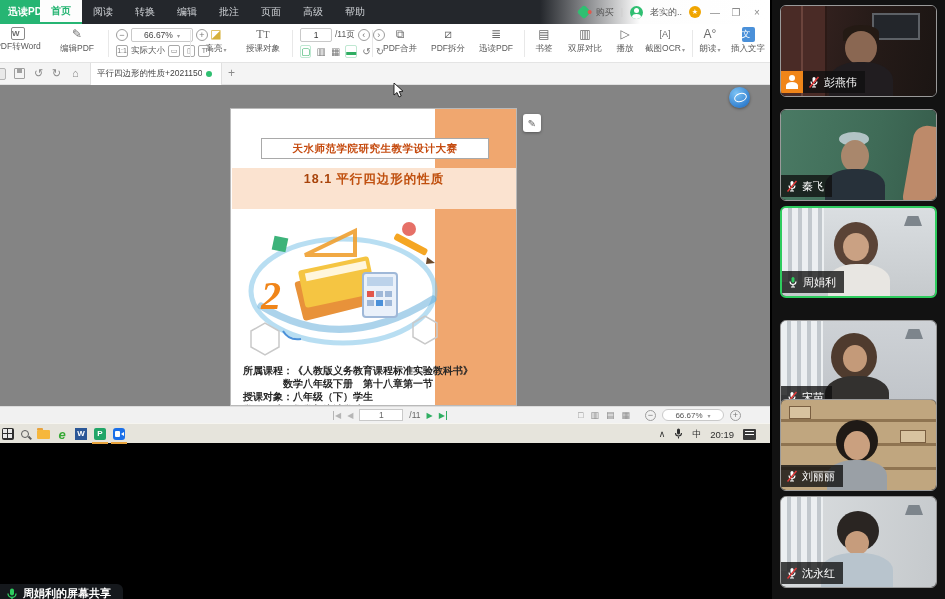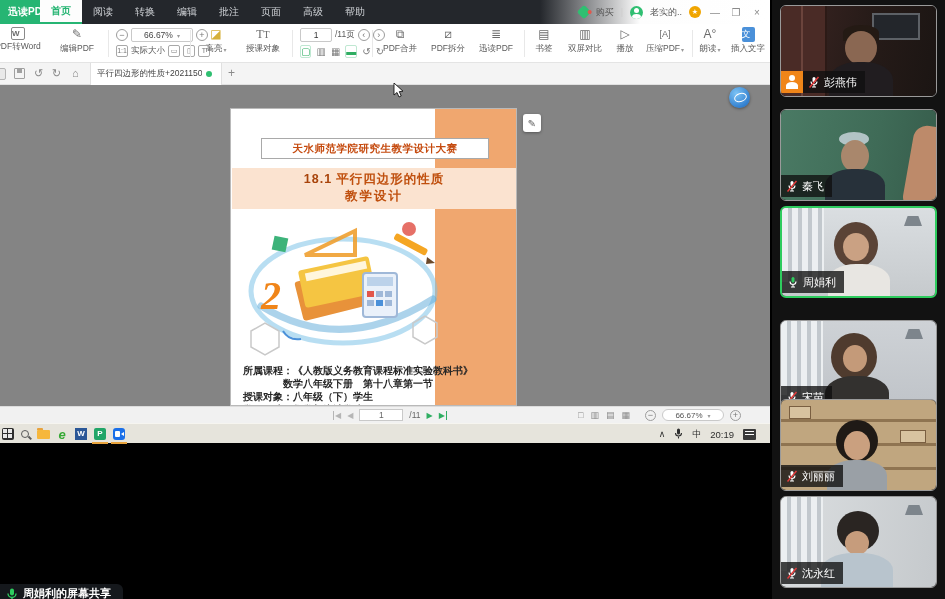--- a/index.html
+++ b/index.html
@@ -282,21 +282,21 @@
         <span class="ric">▥</span>
         <span class="rlb">双屏对比</span>
       </div>
       <div class="rbtn" style="left:610px;width:30px;">
         <span class="ric">▷</span>
         <span class="rlb">播放</span>
       </div>
       <div class="rbtn" style="left:642px;width:46px;">
         <span class="ric" style="font-size:9px;">[A]</span>
         <span class="rlb">
-            <span>压缩PDF</span>
+            <span>截图OCR</span>
             <span class="rcaret">▾</span>
           </span>
       </div>
       <div class="rdiv" style="left:692px;"></div>
       <div class="rbtn" style="left:696px;width:28px;">
         <span class="ric">A°</span>
         <span class="rlb">
             <span>朗读</span>
             <span class="rcaret">▾</span>
           </span>
@@ -319,21 +319,20 @@
       </div>
       <span class="plusbtn">+</span>
     </div>
 
     <div class="docarea">
       <div class="page">
         <div class="orange-col"></div>
         <div class="contest-box">天水师范学院研究生教学设计大赛</div>
         <div class="band">
           <div class="l1"><span class="num">18.1</span> <span>平行四边形的性质</span></div>
-          <div class="l2">教学设计</div>
         </div>
         <svg class="illus" viewBox="0 0 205 150">
           <ellipse cx="100" cy="80" rx="92" ry="52" fill="none" stroke="#7ec3e8" stroke-width="5" opacity="0.55"></ellipse>
           <path d="M18 95 Q 100 145 190 88" fill="none" stroke="#5aa7d8" stroke-width="7" opacity="0.5" stroke-linecap="round"></path>
           <rect x="55" y="62" width="72" height="40" rx="3" fill="#e8923a" transform="rotate(-14 91 82)"></rect>
           <rect x="58" y="52" width="72" height="38" rx="3" fill="#f5c542" transform="rotate(-12 94 71)"></rect>
           <rect x="62" y="56" width="62" height="8" fill="#fff6dc" transform="rotate(-12 93 60)"></rect>
           <polygon points="62,44 112,20 112,44" fill="none" stroke="#f0a030" stroke-width="4" opacity="0.9"></polygon>
           <rect x="120" y="62" width="34" height="44" rx="3" fill="#eaf1fa" stroke="#9fb8d8" stroke-width="2"></rect>
           <rect x="124" y="66" width="26" height="9" fill="#bcd2ea"></rect>

